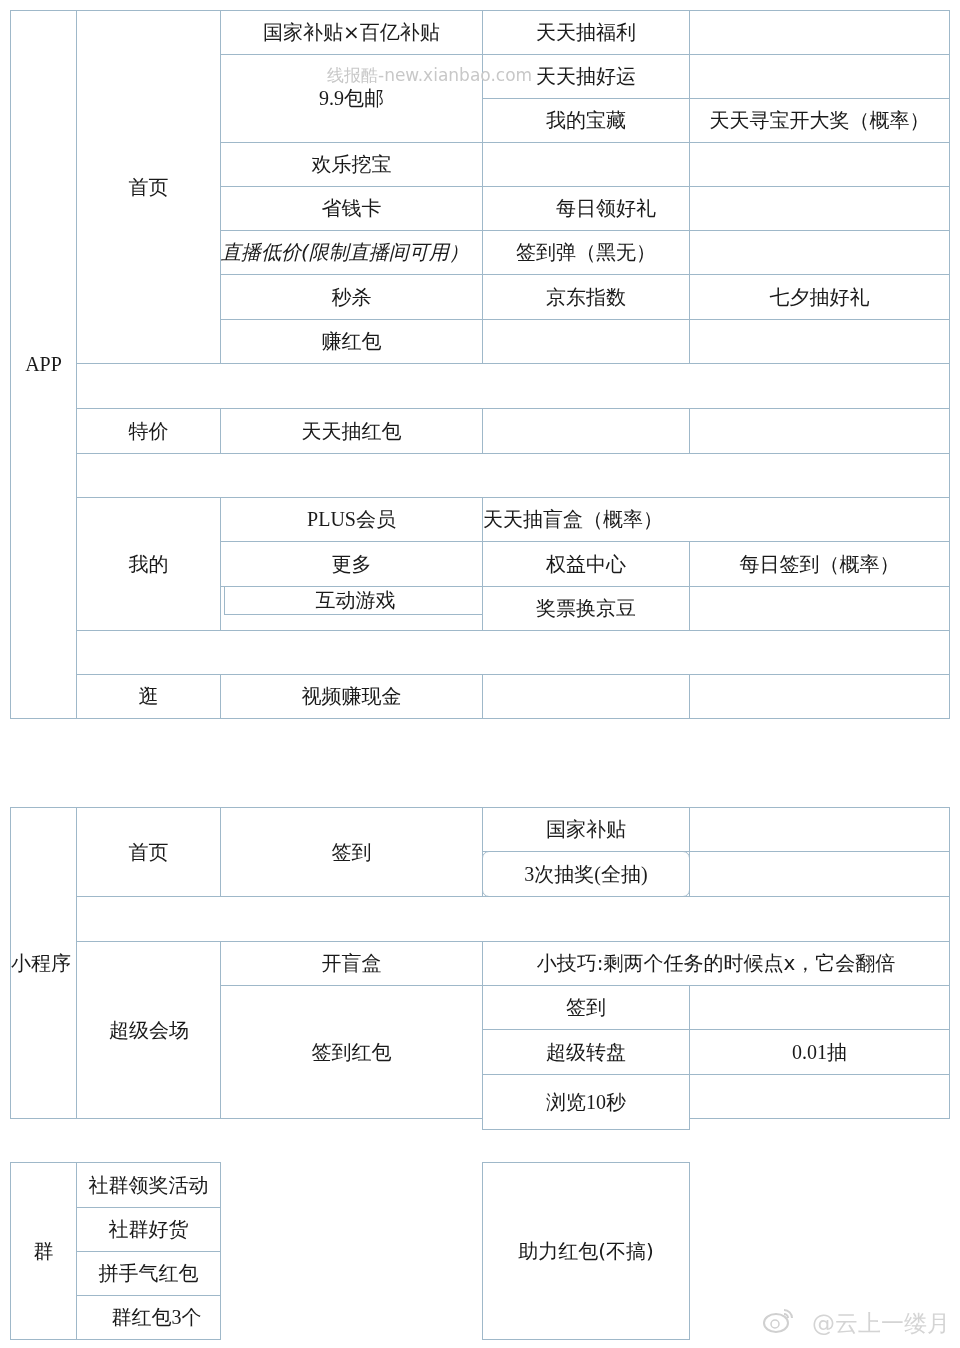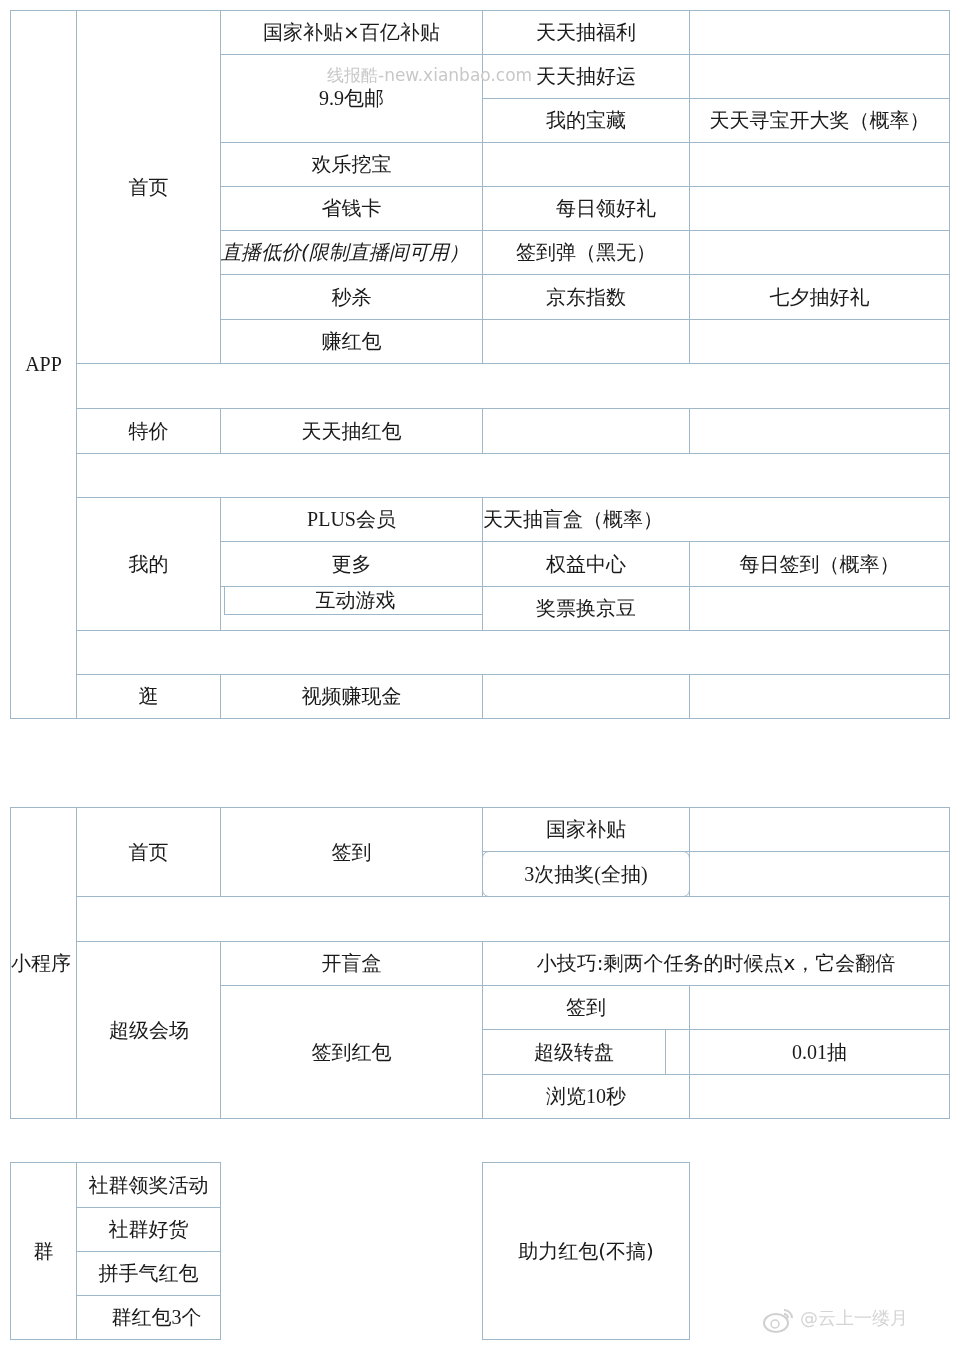--- a/index.html
+++ b/index.html
@@ -6,22 +6,22 @@
     body { width: 960px; height: 1348px; position: relative; overflow: hidden;
            font-family: "DejaVu Sans", "Liberation Sans", sans-serif; color: #1a1a1a; }
     .cell { position: absolute; box-sizing: border-box; border: 1px solid #9fb8c9;
             display: flex; align-items: center; justify-content: center;
             font-size: 20px; white-space: nowrap; overflow: hidden; background: #fff; }
     .cell.left { justify-content: flex-start; padding-left: 0; }
     .cell.serif { font-family: "Liberation Serif", "DejaVu Serif", serif; }
     .cell.top { align-items: flex-start; padding-top: 30px; }
     .watermark { position: absolute; color: #c8c8c8; font-size: 17px; white-space: nowrap;
                  font-family: "DejaVu Sans", sans-serif; z-index: 5; pointer-events: none; }
-    .weibo { position: absolute; left: 762px; top: 1306px; display: flex; align-items: flex-start;
-             gap: 4px; color: #d4d4d4; font-size: 18px; z-index: 5; }
+    .weibo { position: absolute; left: 762px; top: 1306px; display: flex; align-items: flex-end;
+             gap: 16px; color: #d4d4d4; font-size: 23px; z-index: 5; }
     .weibo svg { width: 34px; height: 28px; }
   </style>
 </head>
 <body>
 
 <div id="tables">
     <div>
       <div class="cell serif" style="left: 10px; top: 10px; width: 67px; height: 709px; border-color: rgb(159, 184, 201);">APP</div>
       <div class="cell" style="left: 76px; top: 10px; width: 145px; height: 354px; border-color: rgb(159, 184, 201);">首页</div>
       <div class="cell" style="left: 220px; top: 10px; width: 263px; height: 45px; border-color: rgb(159, 184, 201);">国家补贴×百亿补贴</div>
@@ -76,23 +76,23 @@
       <div class="cell" style="left: 689px; top: 807px; width: 261px; height: 45px; border-color: rgb(159, 184, 201);"></div>
       <div class="cell serif" style="left: 482px; top: 851px; width: 208px; height: 46px; border-color: rgb(159, 184, 201); border-radius: 7px;">3次抽奖(全抽)</div>
       <div class="cell" style="left: 689px; top: 851px; width: 261px; height: 46px; border-color: rgb(159, 184, 201);"></div>
       <div class="cell" style="left: 76px; top: 896px; width: 874px; height: 46px; border-color: rgb(159, 184, 201);"></div>
       <div class="cell" style="left: 76px; top: 941px; width: 146px; height: 178px; border-color: rgb(159, 184, 201);">超级会场</div>
       <div class="cell" style="left: 220px; top: 941px; width: 263px; height: 45px; border-color: rgb(159, 184, 201);">开盲盒</div>
       <div class="cell" style="left: 482px; top: 941px; width: 468px; height: 45px; border-color: rgb(159, 184, 201);">小技巧:剩两个任务的时候点x，它会翻倍</div>
       <div class="cell" style="left: 220px; top: 985px; width: 263px; height: 134px; border-color: rgb(159, 184, 201);">签到红包</div>
       <div class="cell" style="left: 482px; top: 985px; width: 208px; height: 45px; border-color: rgb(159, 184, 201);">签到</div>
       <div class="cell" style="left: 689px; top: 985px; width: 261px; height: 45px; border-color: rgb(159, 184, 201);"></div>
-      <div class="cell" style="left: 482px; top: 1029px; width: 184px; height: 46px; border-color: rgb(159, 184, 201);">超级转盘</div>
+      <div class="cell" style="left: 482px; top: 1029px; width: 208px; height: 46px; border-color: rgb(159, 184, 201);">超级转盘</div>
       <div class="cell serif" style="left: 689px; top: 1029px; width: 261px; height: 46px; border-color: rgb(159, 184, 201);">0.01抽</div>
-      <div class="cell serif" style="left: 482px; top: 1074px; width: 208px; height: 45px; border-color: rgb(159, 184, 201);">浏览10秒</div>
+      <div class="cell serif" style="left: 482px; top: 1074px; width: 208px; height: 56px; border-color: rgb(159, 184, 201);">浏览10秒</div>
       <div class="cell" style="left: 689px; top: 1074px; width: 261px; height: 45px; border-color: rgb(159, 184, 201);"></div>
     </div>
     <div>
       <div class="cell" style="left: 10px; top: 1162px; width: 67px; height: 178px; border-color: rgb(159, 184, 201);">群</div>
       <div class="cell" style="left: 76px; top: 1162px; width: 145px; height: 46px; border-color: rgb(159, 184, 201);">社群领奖活动</div>
       <div class="cell" style="left: 76px; top: 1207px; width: 145px; height: 45px; border-color: rgb(159, 184, 201);">社群好货</div>
       <div class="cell" style="left: 76px; top: 1251px; width: 145px; height: 45px; border-color: rgb(159, 184, 201);">拼手气红包</div>
       <div class="cell serif" style="left: 76px; top: 1295px; width: 145px; height: 45px; border-color: rgb(159, 184, 201); padding-left: 16px;">群红包3个</div>
     </div>
     <div>

